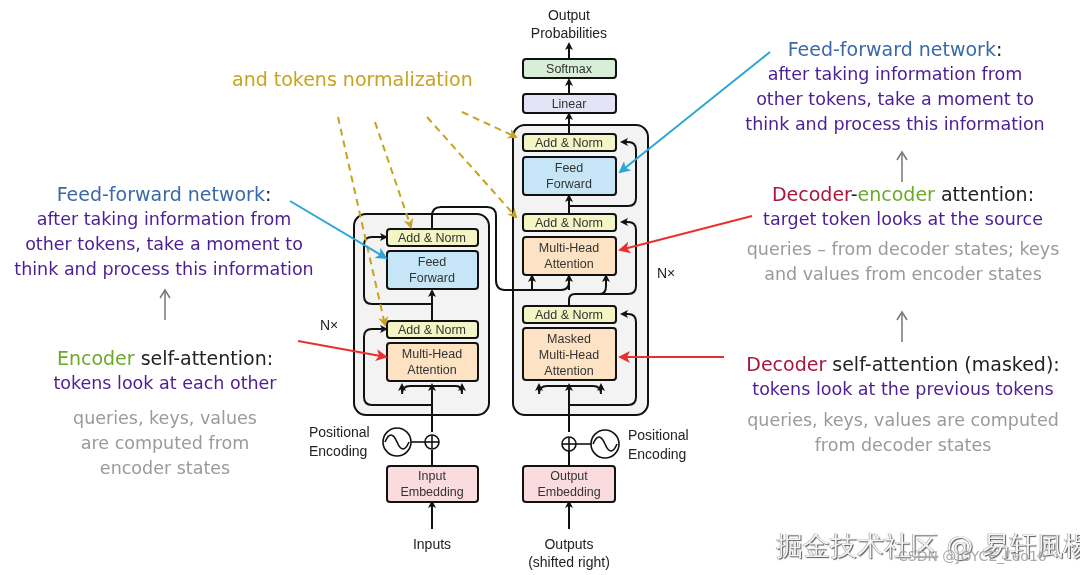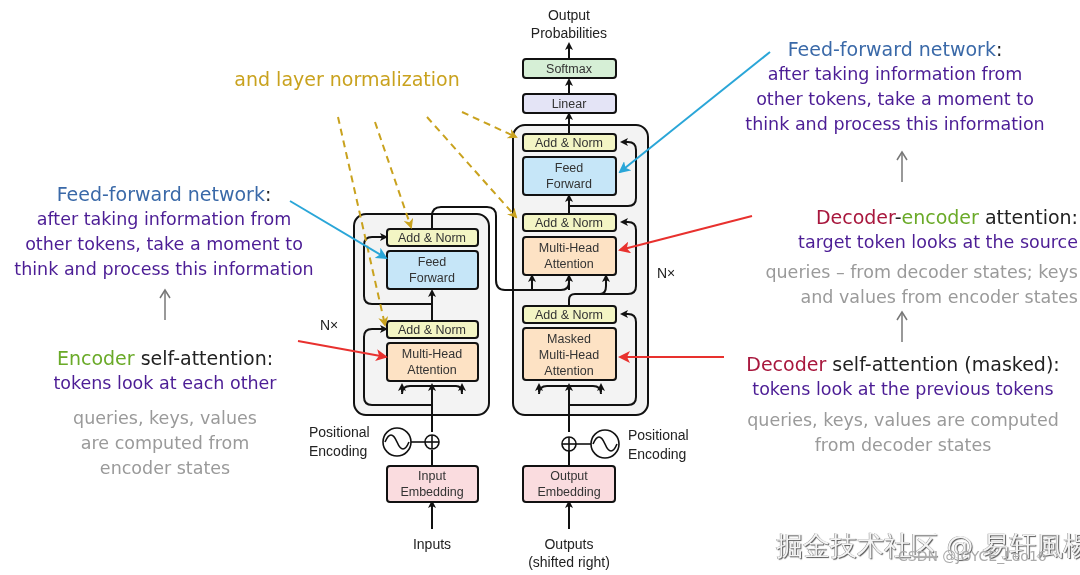--- a/index.html
+++ b/index.html
@@ -214,21 +214,21 @@
     <path d="M165,320 L165,291"></path>
       <path d="M160,298 L165,290 L170,298"></path>
     <path d="M902,182 L902,153"></path>
       <path d="M897,160 L902,152 L907,160"></path>
     <path d="M902,342 L902,313"></path>
       <path d="M897,320 L902,312 L907,320"></path>
   </g>
 </svg>
 
 <div class="ann" style="left:232px; top:67px; width:230px; color:#c9a21e;">
-  <div class="h">and layer normalization</div>
+  <div class="h">and tokens normalization</div>
 </div>
 
 <div class="ann" style="left:0px; top:182px; width:328px;">
   <div class="h"><span style="color:#3a69a8">Feed-forward network</span><span style="color:#222">:</span></div>
   <div class="b">after taking information from</div>
   <div class="b">other tokens, take a moment to</div>
   <div class="b">think and process this information</div>
 </div>
 
 <div class="ann" style="left:30px; top:346px; width:270px;">
@@ -240,21 +240,21 @@
   <div class="g">encoder states</div>
 </div>
 
 <div class="ann" style="left:730px; top:37px; width:330px;">
   <div class="h"><span style="color:#3a69a8">Feed-forward network</span><span style="color:#222">:</span></div>
   <div class="b">after taking information from</div>
   <div class="b">other tokens, take a moment to</div>
   <div class="b">think and process this information</div>
 </div>
 
-<div class="ann" style="left:728px; top:205px; width:350px;text-align:right;">
+<div class="ann" style="left:728px; top:182px; width:350px;">
   <div class="h"><span style="color:#a8173d">Decoder</span><span style="color:#222">-</span><span style="color:#6aaa28">encoder</span><span style="color:#222"> attention:</span></div>
   <div class="b">target token looks at the source</div>
   <div style="height:5px"></div>
   <div class="g">queries – from decoder states; keys</div>
   <div class="g">and values from encoder states</div>
 </div>
 
 <div class="ann" style="left:726px; top:352px; width:354px;">
   <div class="h"><span style="color:#a8173d">Decoder</span><span style="color:#222"> self-attention (masked):</span></div>
   <div class="b">tokens look at the previous tokens</div>

